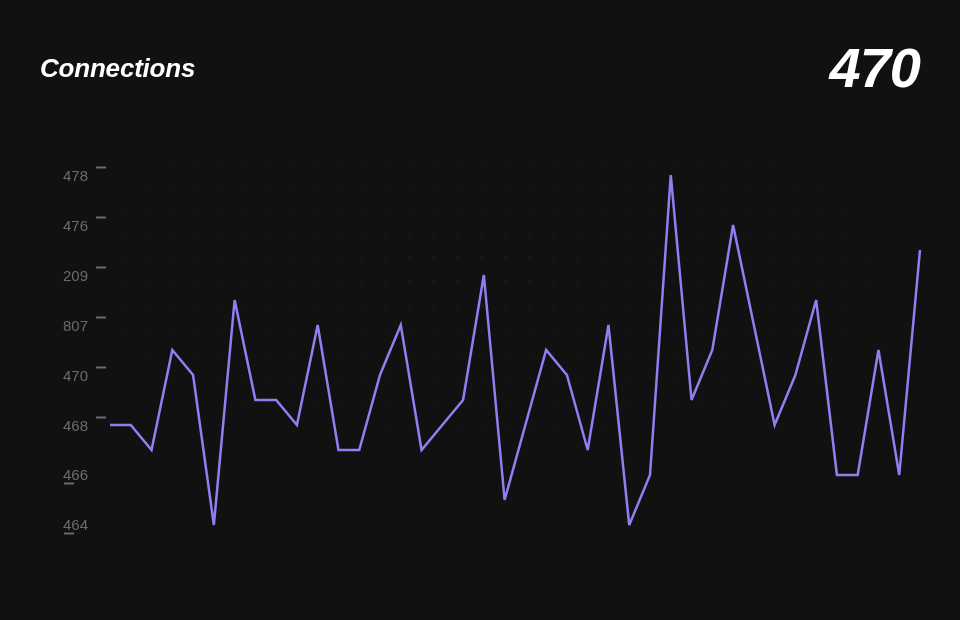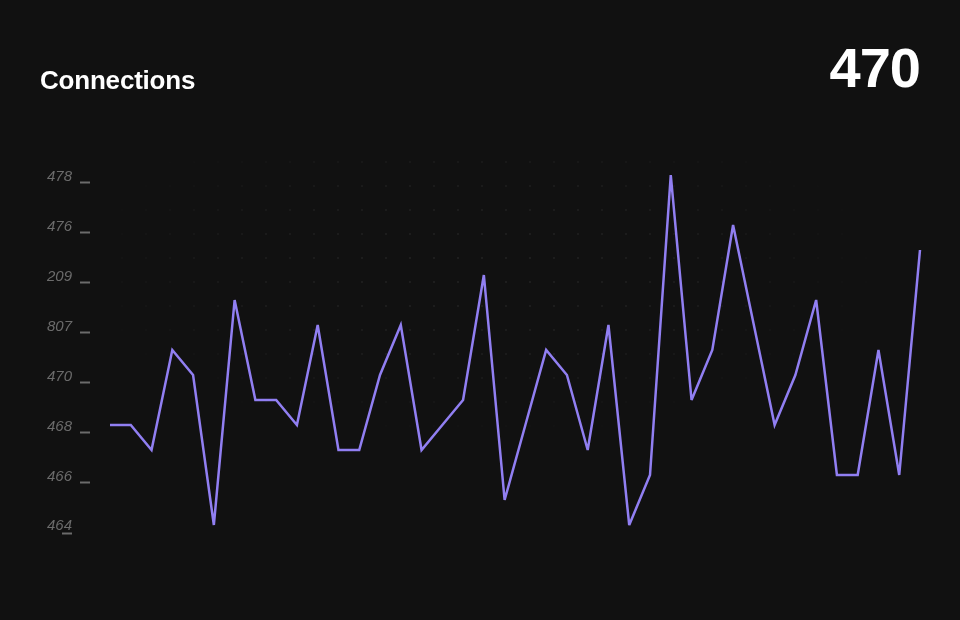--- a/index.html
+++ b/index.html
@@ -12,21 +12,22 @@
     overflow: hidden;
     color: #fff;
   }
   .header {
     position: absolute;
     top: 40px;
     left: 40px;
     right: 40px;
     display: flex;
     justify-content: space-between;
-    align-items: flex-end;
+    align-items: center;
+    font-style: italic;
   }
   .title {
     font-size: 26px;
     font-weight: 700;
     color: #ffffff;
     letter-spacing: -0.2px;
   }
   .big-number {
     font-size: 56px;
     font-weight: 800;
@@ -43,25 +44,24 @@
   }
   .y-axis {
     position: absolute;
     left: 0;
     top: 0;
     width: 60px;
     height: 100%;
   }
   .y-tick {
     position: absolute;
-    left: 0;
+    left: 16px;
     display: flex;
-    align-items: flex-end;
+    align-items: flex-start;
     transform: translateY(-50%);
-    font-style: italic;
   }
   .y-tick-label {
     font-size: 15px;
     color: #6b6b6b;
     width: 32px;
     text-align: right;
   }
   .y-tick-mark {
     width: 10px;
     height: 2px;
@@ -127,21 +127,21 @@
         <span class="y-tick-mark"></span>
       </div>
       <div class="y-tick" style="top: 225px;">
         <span class="y-tick-label">470</span>
         <span class="y-tick-mark"></span>
       </div>
       <div class="y-tick" style="top: 275px;">
         <span class="y-tick-label">468</span>
         <span class="y-tick-mark"></span>
       </div>
-      <div class="y-tick" style="top: 325px;">
+      <div class="y-tick" style="top: 325px; flex-direction: column;">
         <span class="y-tick-label">466</span>
         <span class="y-tick-mark"></span>
       </div>
       <div class="y-tick" style="top: 375px; flex-direction: column;">
         <span class="y-tick-label">464</span>
         <span class="y-tick-mark"></span>
       </div>
     </div>
   <div class="plot">
     <div class="dot-grid"></div>

